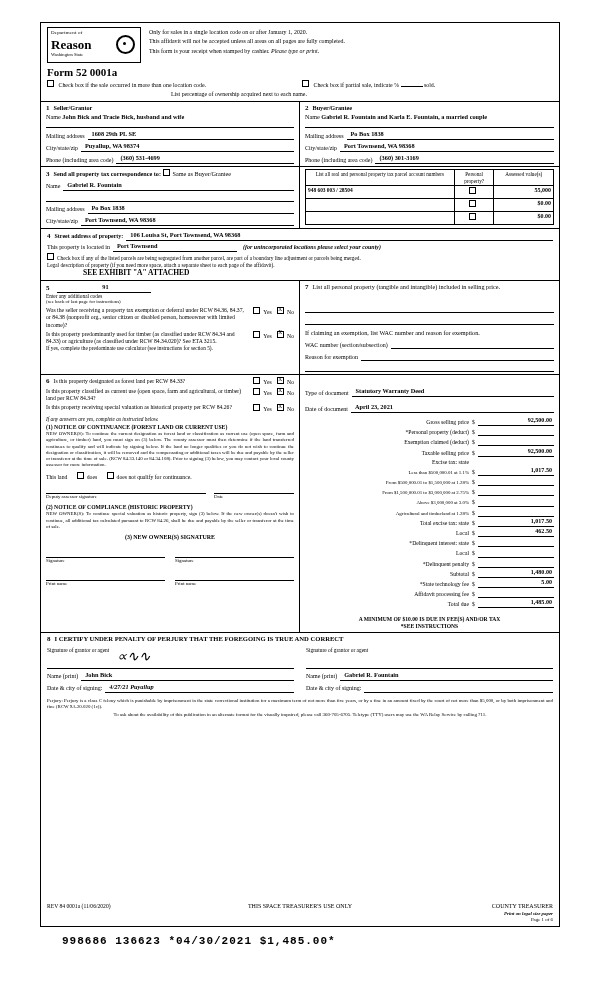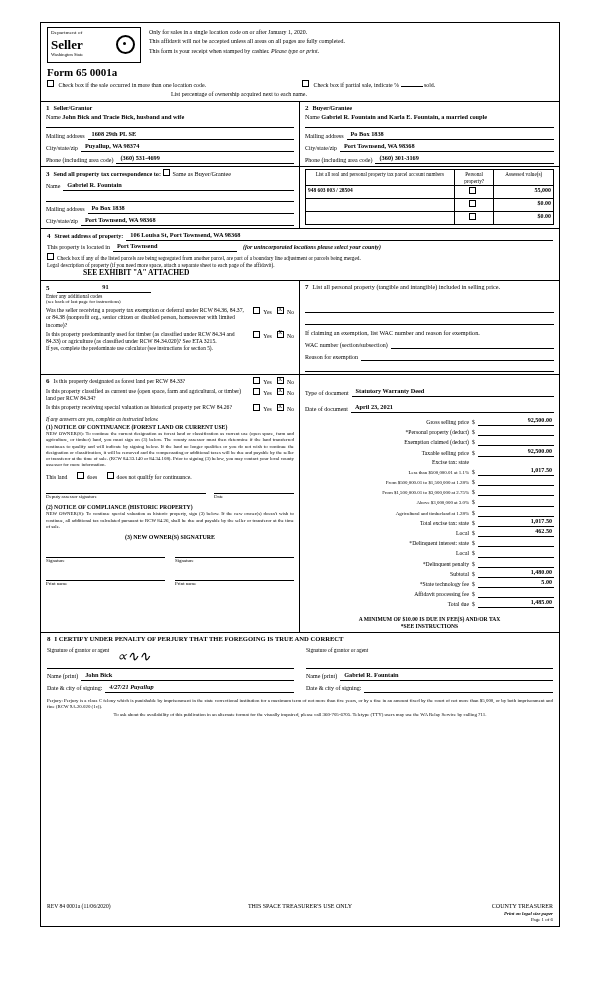--- a/index.html
+++ b/index.html
@@ -58,35 +58,35 @@
 </style>
 </head>
 <body>
 
 <div class="page">
   <div class="sheet">
 
     <div class="hdr">
       <div class="logo">
         <div class="l1">Department of</div>
-        <div class="l2">Seller</div>
+        <div class="l2">Reason</div>
         <div class="l3">Washington State</div>
         <div class="ring"></div>
       </div>
       <div class="titleblock">
         <div class="subtitle">Only for sales in a single location code on or after January 1, 2020.</div>
         <div class="subtitle">This affidavit will not be accepted unless all areas on all pages are fully completed.</div>
         <div class="subtitle">
           <span>This form is your receipt when stamped by cashier.</span>
           <i>Please type or print.</i>
         </div>
       </div>
     </div>
 
-    <div class="formno">Form 65 0001a</div>
+    <div class="formno">Form 52 0001a</div>
 
     <div class="checkline">
       <div style="flex:1">
         <span class="cb"></span>
         <span>Check box if the sale occurred in more than one location code.</span>
       </div>
       <div style="flex:1">
         <span class="cb"></span>
         <span>Check box if partial sale, indicate %</span>
         <span style="display:inline-block;width:22px;border-bottom:1px solid #000;"></span>
@@ -465,13 +465,14 @@
         <div style="flex:1;text-align:right;">
           <div style="font-size:6px">COUNTY TREASURER</div>
           <div class="tiny ital bold">Print on legal size paper</div>
           <div class="tiny">Page 1 of 6</div>
         </div>
       </div>
     </div>
 
   </div>
 
+  <div class="barcode">998686  136623  *04/30/2021  $1,485.00*</div>
 </div>
 
 </body></html>

